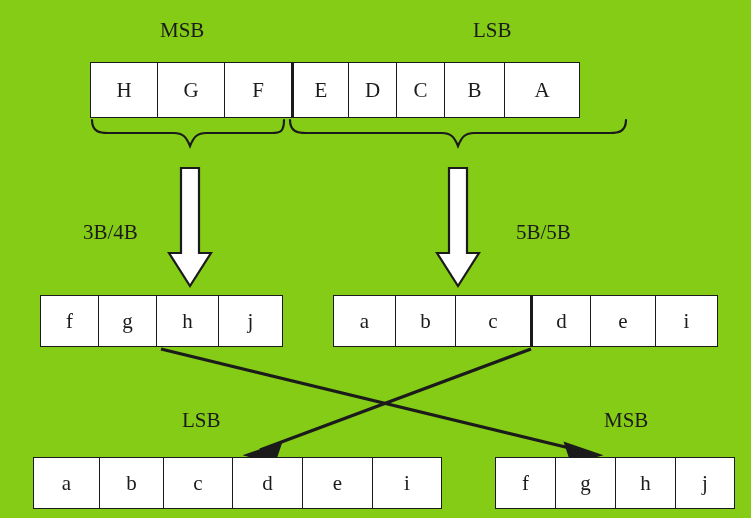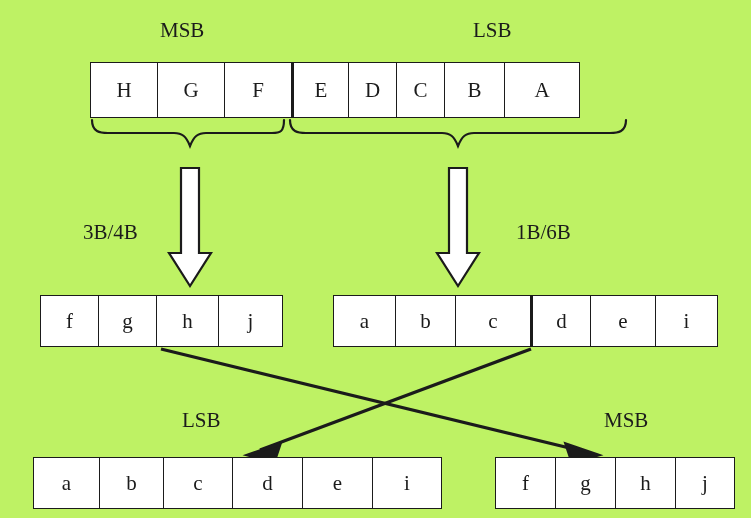--- a/index.html
+++ b/index.html
@@ -8,21 +8,21 @@
     background: #ffffff;
   }
   body {
     font-family: "Liberation Serif", "DejaVu Serif", serif;
     color: #1a1a1a;
   }
   #diagram-root {
     position: relative;
     width: 751px;
     height: 518px;
-    background: #bef264;
+    background: #84cc16;
     overflow: hidden;
   }
   .svg-layer {
     position: absolute;
     left: 0;
     top: 0;
     width: 751px;
     height: 518px;
     pointer-events: none;
   }
@@ -113,21 +113,21 @@
       <polygon points="598,455 566,444 572,462"></polygon>
     </g>
 
     <g stroke="#1b1b1b" stroke-width="3.2" fill="#1b1b1b">
       <line x1="531" y1="349" x2="260" y2="450"></line>
       <polygon points="248,455 280,444 274,462"></polygon>
     </g>
   </svg>
 
   <div class="edge-label" style="left:83px; top:222px;">3B/4B</div>
-  <div class="edge-label" style="left:516px; top:222px;">1B/6B</div>
+  <div class="edge-label" style="left:516px; top:222px;">5B/5B</div>
 
   <div class="bitrow" id="row-mid-left" style="left:40px; top:295px; height:52px;">
       <div class="bitcell" style="width: 58px;">f</div>
       <div class="bitcell" style="width: 58px;">g</div>
       <div class="bitcell" style="width: 62px;">h</div>
       <div class="bitcell last" style="width: 65px;">j</div>
     </div>
   <div class="bitrow" id="row-mid-right" style="left:333px; top:295px; height:52px;">
       <div class="bitcell" style="width: 62px;">a</div>
       <div class="bitcell" style="width: 60px;">b</div>

